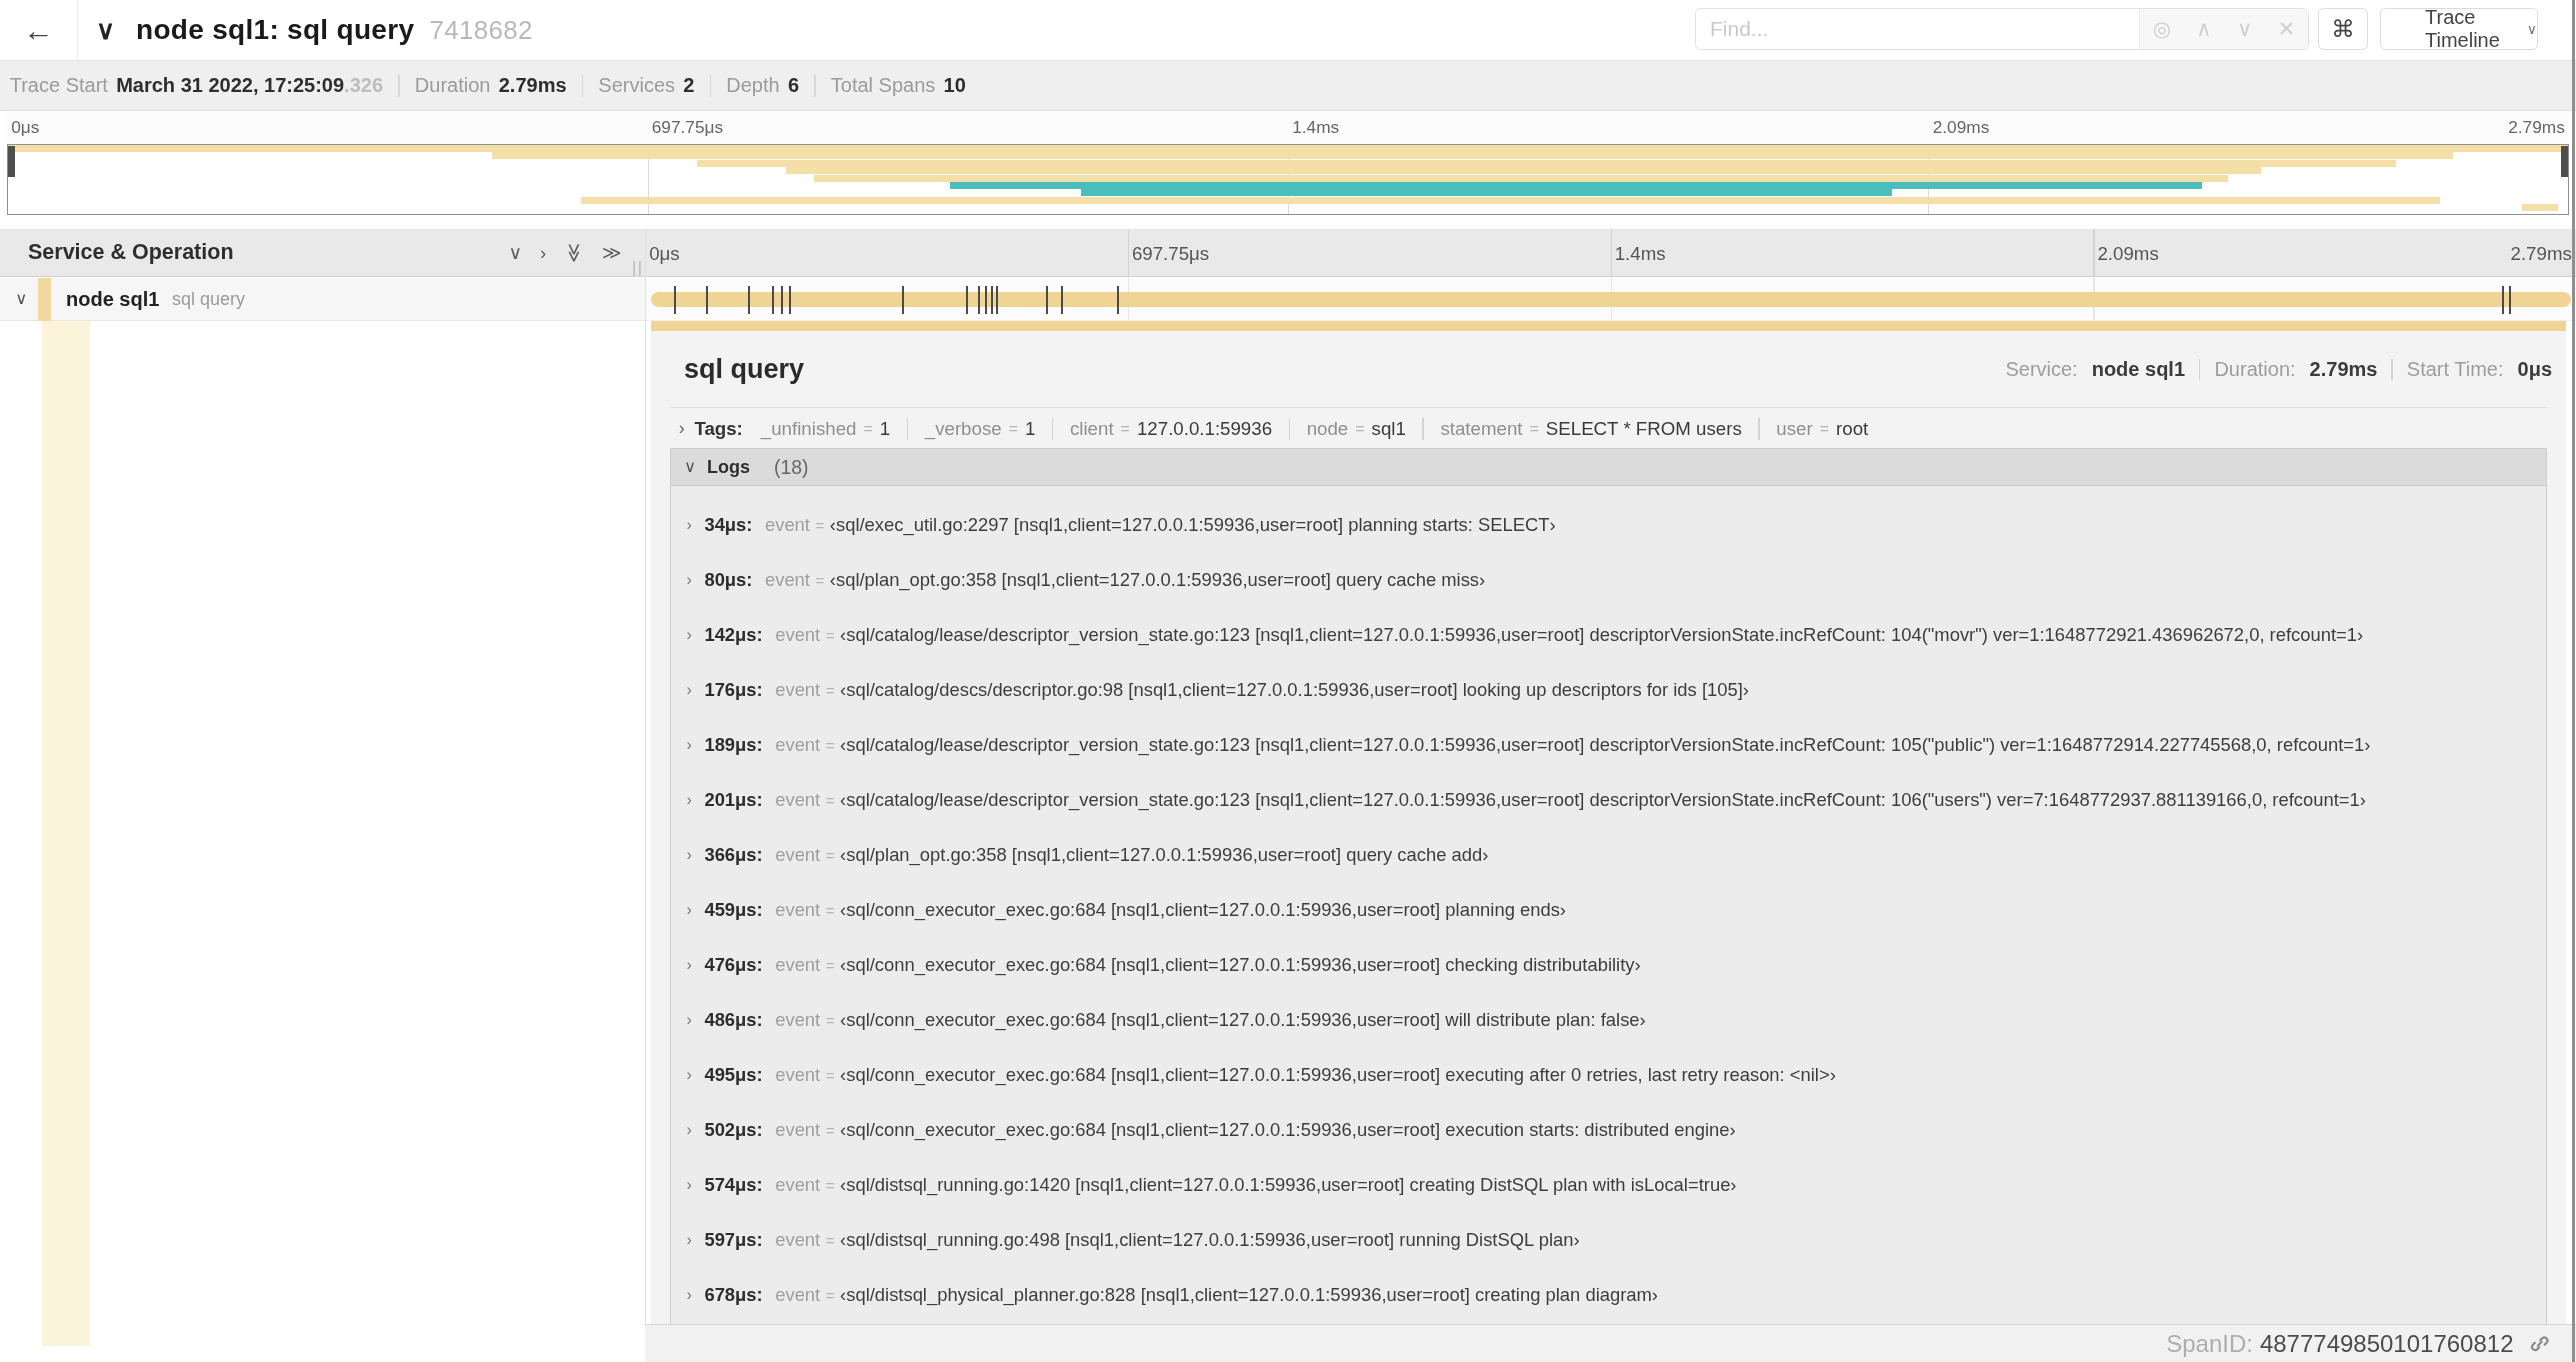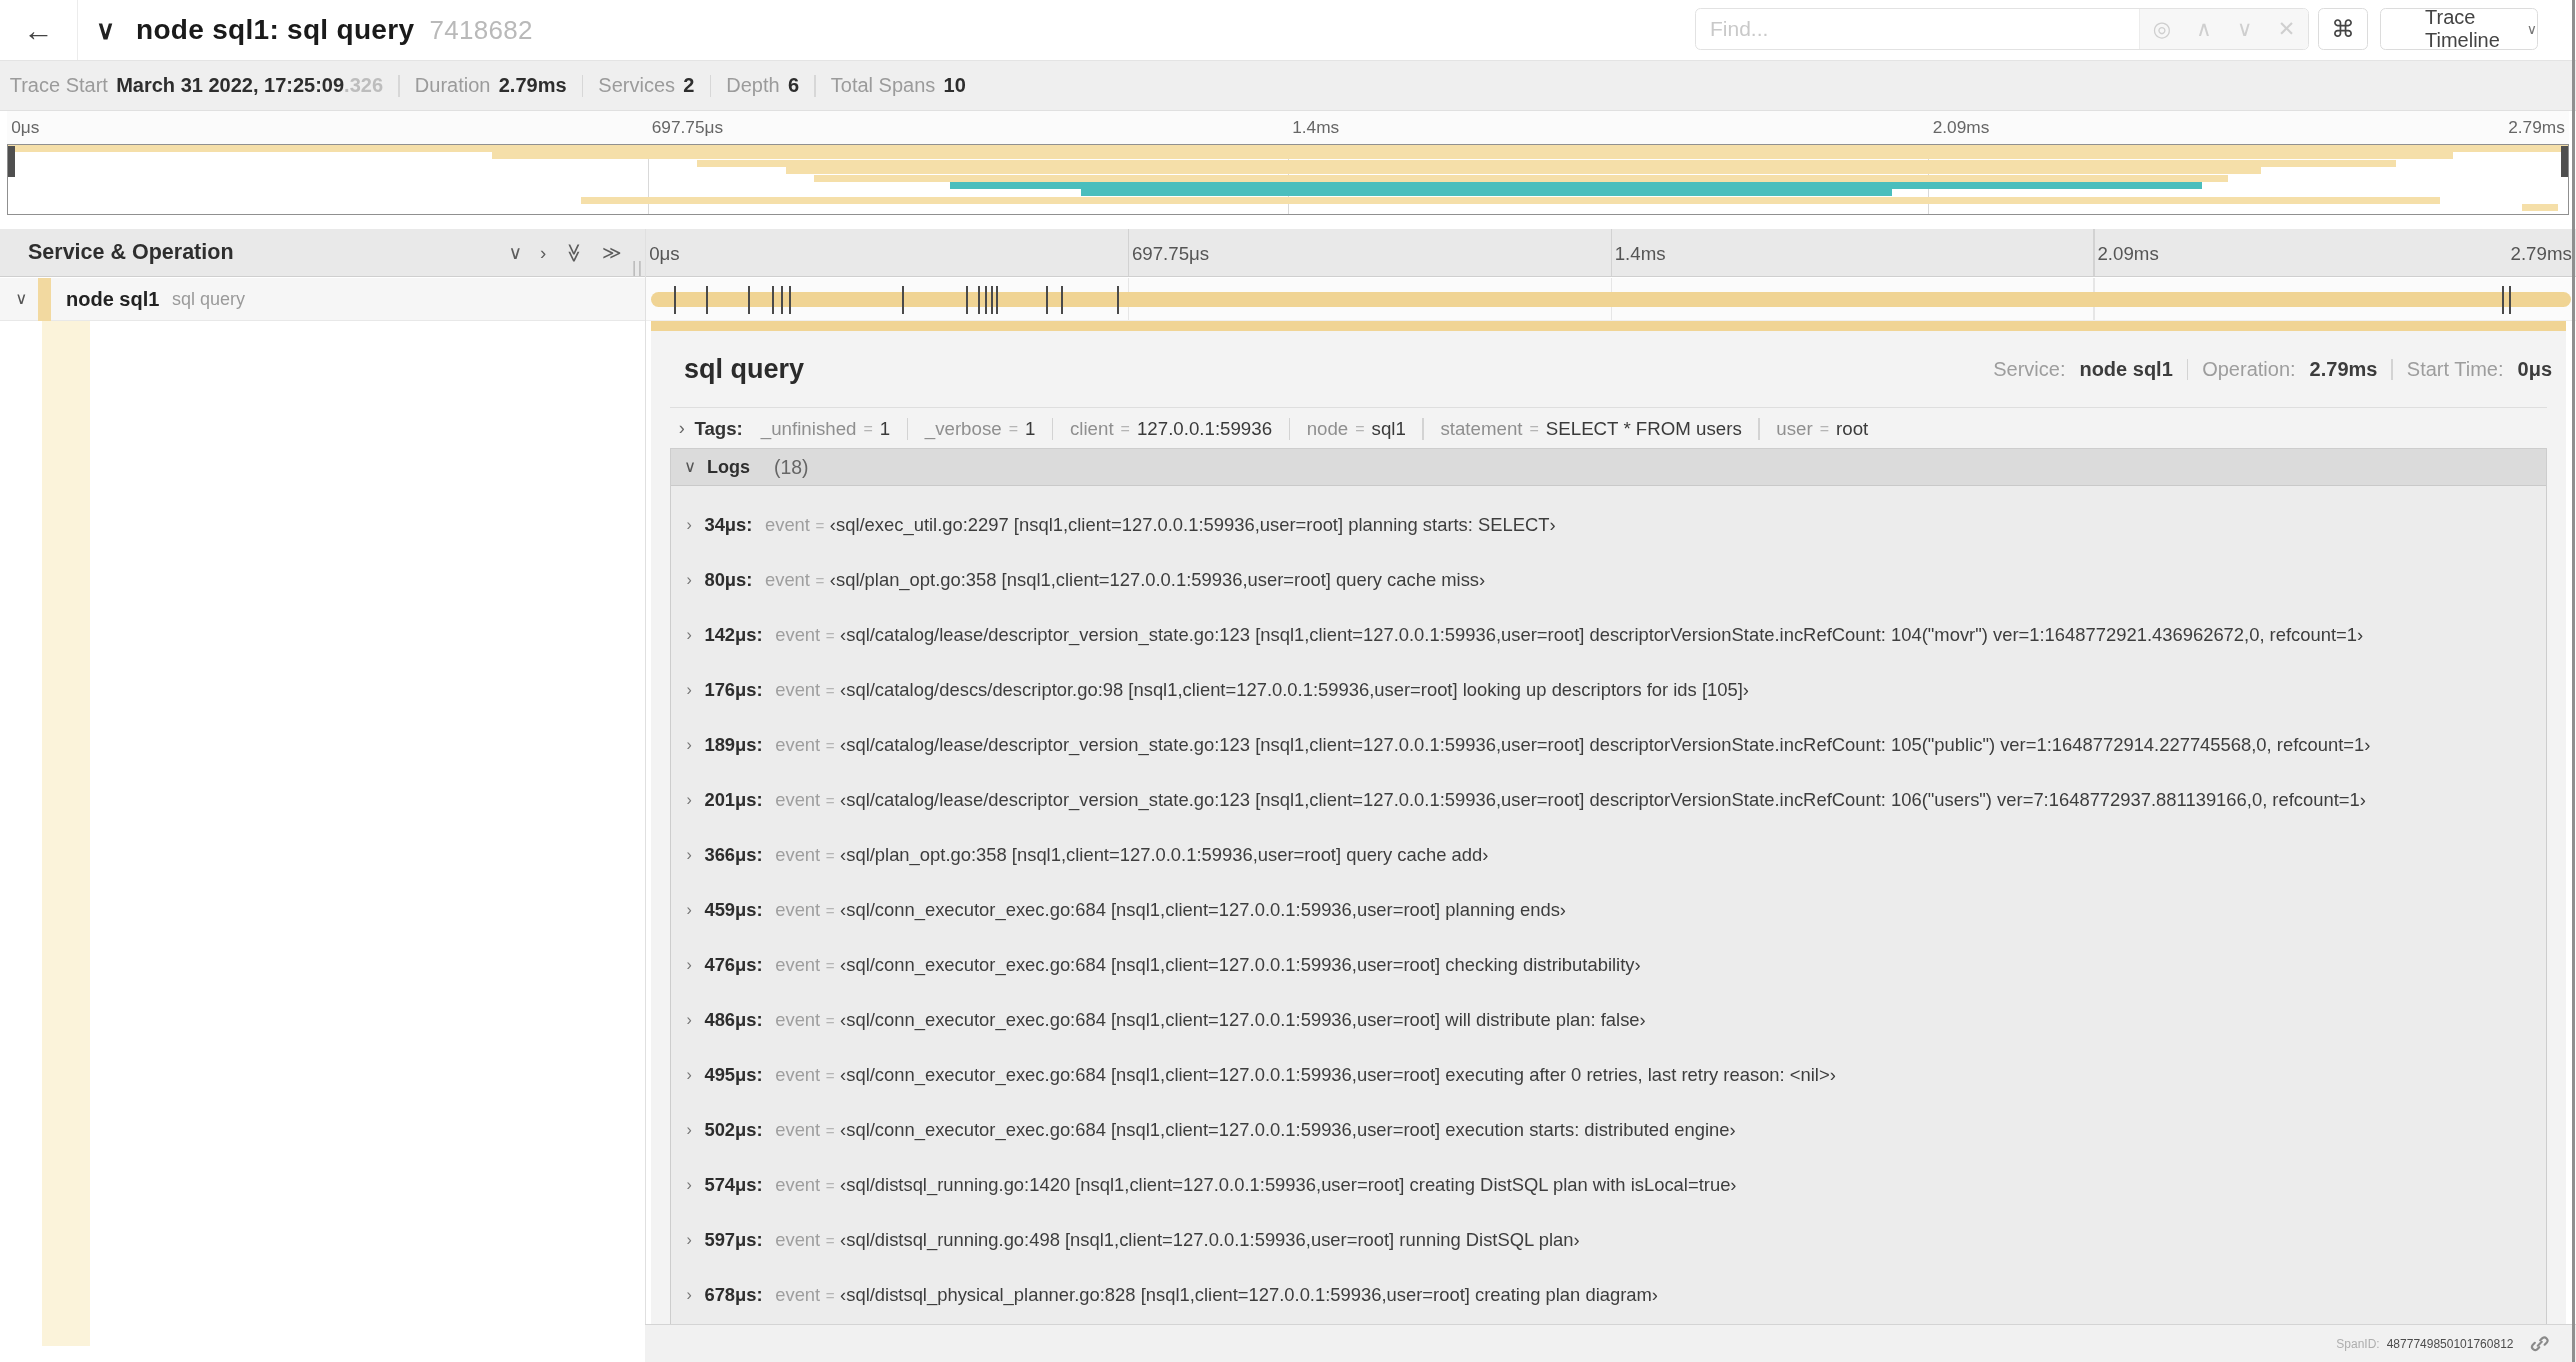--- a/index.html
+++ b/index.html
@@ -86,21 +86,21 @@
   .logs-hdr .lh-count { font-size:19.4px; color:#666; }
   .log-rows { position:absolute; left:0; right:0; top:39px; bottom:66px; overflow:hidden; }
   .log-row { height:44px; display:flex; align-items:center; white-space:nowrap; font-size:18.4px; cursor:pointer; margin-top:11px; }
   .log-row:first-child { margin-top:15.2px; }
   .lr-caret { color:#777; font-size:16px; margin:0 12.5px 0 15.2px; flex:0 0 auto; }
   .lr-time { font-weight:bold; color:#2d2d2d; margin-right:12.5px; flex:0 0 auto; }
   .lr-key { color:#9e9e9e; margin-right:5.5px; }
   .lr-eq { color:#b5b5b5; font-size:15.2px; margin-right:5.5px; }
   .lr-val { color:#3d3d3d; }
   
-  .footer { position:absolute; left:645px; top:1324px; width:1931px; height:39px; background:#f1f1f1; border-top:1.4px solid #d4d4d4; display:flex; align-items:center; justify-content:flex-end; padding-right:25px; font-size:12px; gap:7px; }
+  .footer { position:absolute; left:645px; top:1324px; width:1931px; height:39px; background:#f1f1f1; border-top:1.4px solid #d4d4d4; display:flex; align-items:center; justify-content:flex-end; padding-right:25px; font-size:24px; gap:7px; }
   .foot-lbl { color:#aeaeae; }
   .foot-val { color:#4c4c4c; }
   .link-icon { width:23.5px; height:23.5px; margin-left:7px; cursor:pointer; }
   .scroll-line { position:absolute; right:1.4px; top:0; width:2.8px; height:1363px; background:#8f8f8f; }
 </style>
 </head>
 <body>
 
 <div class="app">
 
@@ -246,21 +246,21 @@
   <div class="v-divider"></div>
 
   <div class="card">
     <div class="card-accent" id="card-accent" style="background: rgb(240, 212, 148);"></div>
     <div class="card-title-row">
       <div class="card-title">sql query</div>
       <div class="card-meta">
         <span class="m-lbl">Service:</span>
         <span class="m-val">node sql1</span>
         <span class="m-sep"></span>
-        <span class="m-lbl">Operation:</span>
+        <span class="m-lbl">Duration:</span>
         <span class="m-val">2.79ms</span>
         <span class="m-sep"></span>
         <span class="m-lbl">Start Time:</span>
         <span class="m-val">0μs</span>
       </div>
     </div>
 
     <div class="tags-row">
       <span class="tags-caret">›</span>
       <span class="tags-title">Tags:</span>

